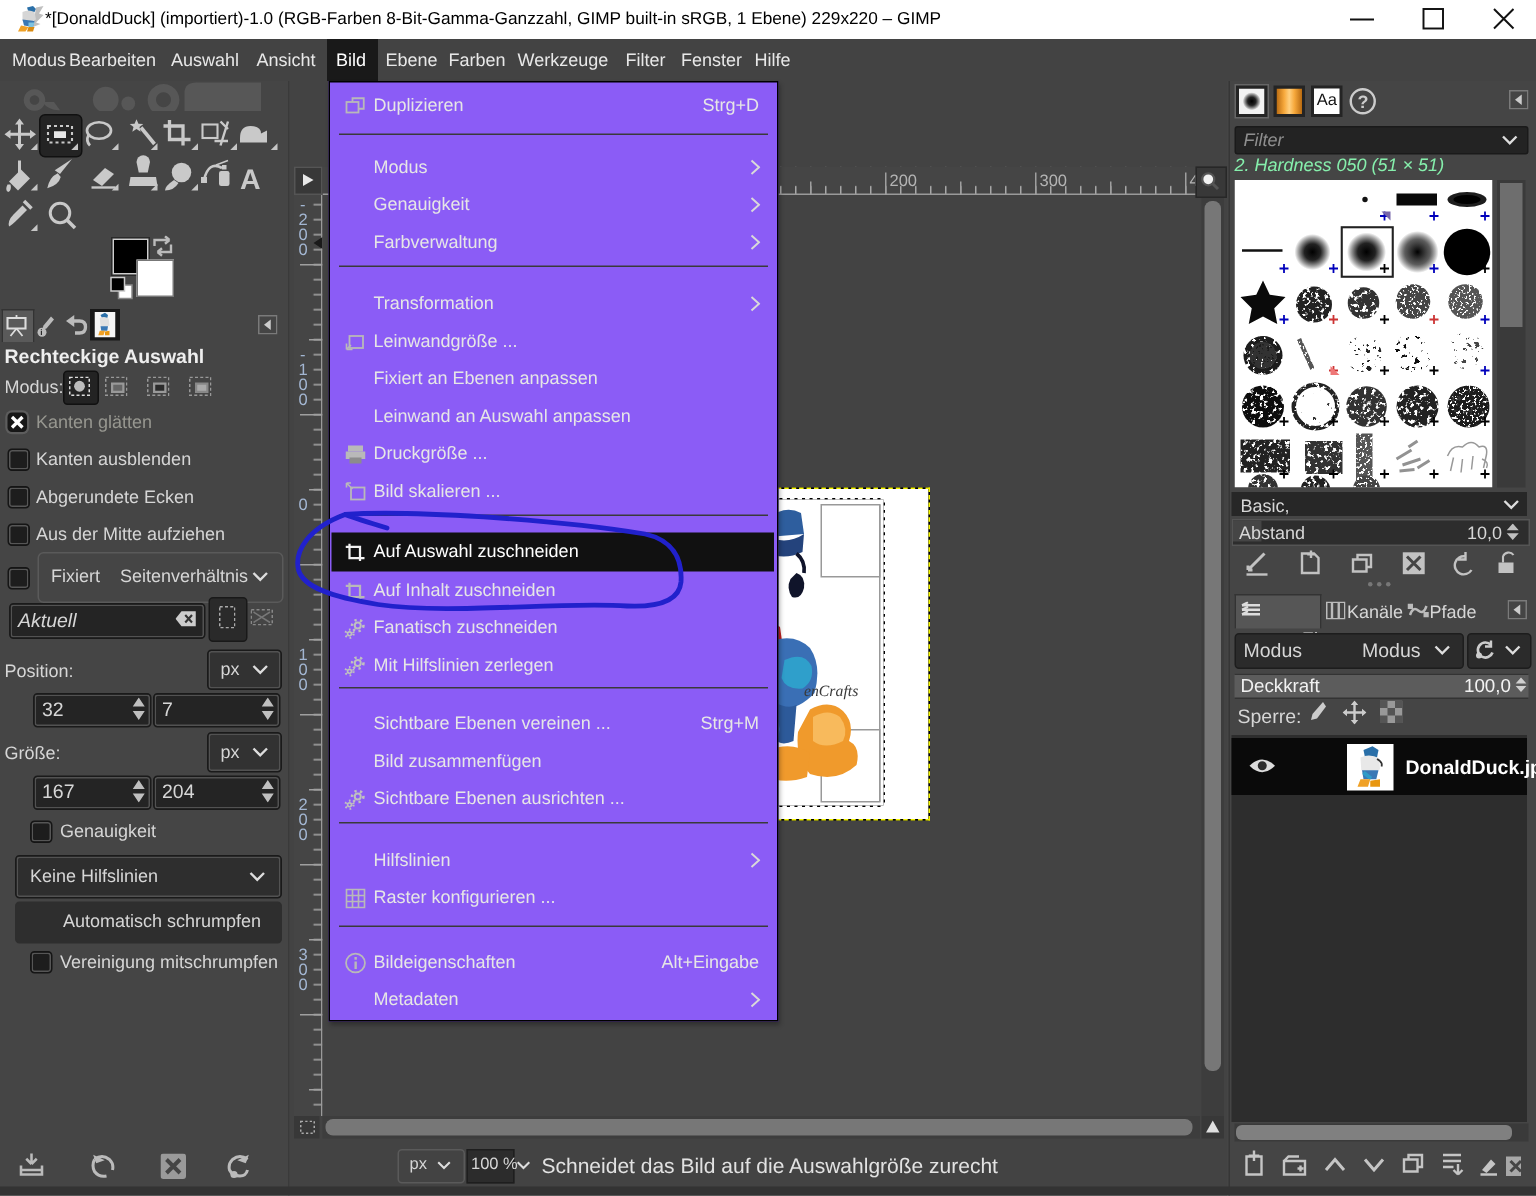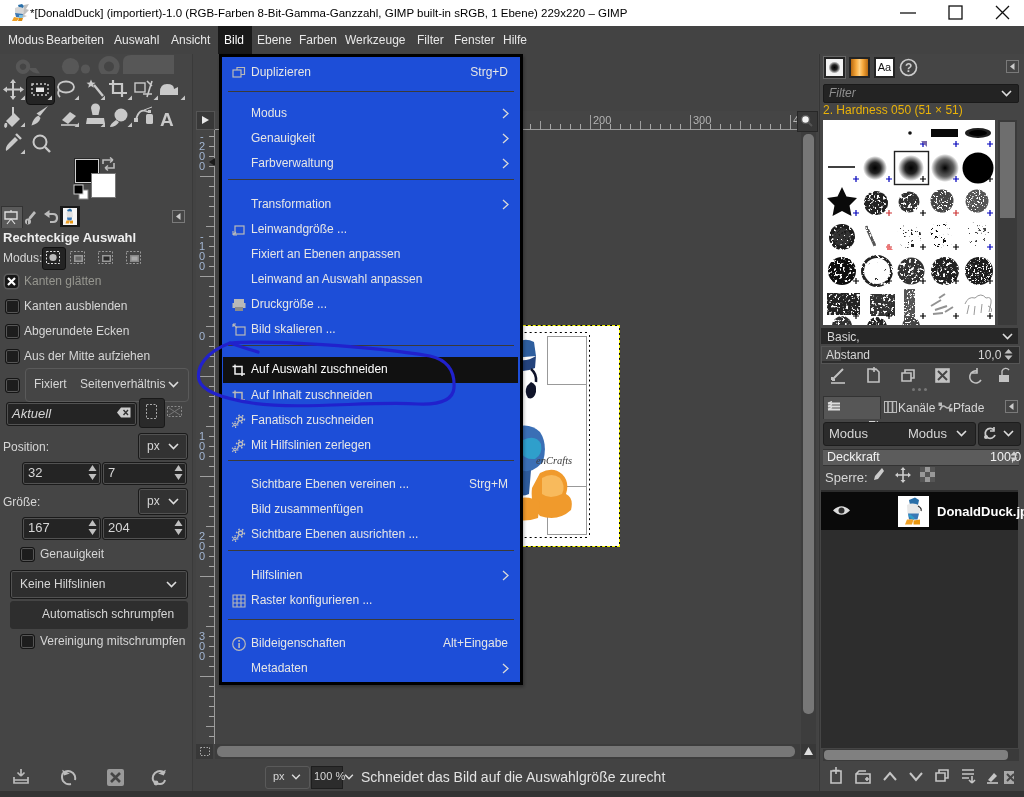--- a/index.html
+++ b/index.html
@@ -18,21 +18,21 @@
 
 .lbl{font-size:12px;color:#d6d6d6;white-space:nowrap;}
 .dim{color:#979790;}
 .cb{width:13px;height:13px;background:#1d1d1d;border:1px solid #151515;border-radius:3px;box-shadow:0 0 0 1px #565656 inset;}
 .entry{background:#242424;border:1px solid #1a1a1a;border-radius:3px;box-shadow:0 0 0 1px #525252 inset;}
 .btn{background:#4d4d4d;border:1px solid #2e2e2e;border-radius:3px;}
 
 #cvarea{left:193px;top:54px;width:625px;height:743px;background:#434343;}
 #canvas{left:197px;top:272px;width:229px;height:220px;background:#ffffff;}
 
-#menu{left:219px;top:54px;width:298px;height:625px;background:#1d4ed8;border:3px solid #000000;box-shadow:1px 2px 3px rgba(0,0,0,0.3);z-index:30;}
+#menu{left:219px;top:54px;width:298px;height:625px;background:#8b5cf6;border:1px solid #000000;box-shadow:1px 2px 3px rgba(0,0,0,0.3);z-index:30;}
 .mrow{left:1px;width:295px;height:25px;font-size:12px;color:#e6e6e6;}
 .mrow .t{position:absolute;left:28px;top:5px;white-space:nowrap;}
 .mrow .a{position:absolute;right:10px;top:5px;}
 .msep{left:6px;width:286px;height:1px;background:#3a3a3a;}
 .mhl{background:#111111;color:#ffffff;}
 
 #rdock{left:819px;top:54px;width:205px;height:743px;background:#454545;border-left:1px solid #363636;}
 #botline{left:0px;top:791px;width:1024px;height:6px;background:#333333;z-index:40;}
 svg{display:block;}
 .chev{width:11px;height:7px;}
@@ -486,21 +486,21 @@
     <svg class="abs" style="left:186px;top:6px" width="13" height="13" viewBox="0 0 13 13">
         <rect x="0.5" y="0.5" width="12" height="12" fill="none" stroke="#7a7a7a"></rect>
         <path d="M8.5 3 V10 L4 6.5 Z" fill="#ccc"></path>
       </svg>
 
     <div class="abs" style="left:3px;top:30px;width:194px;height:17px;background:#232323;border:1px solid #1a1a1a;border-radius:2px;"></div>
     <div class="abs lbl" style="left:9px;top:32px;font-style:italic;color:#8f8f8f;font-size:12px;">Filter</div>
     <svg class="abs chev" style="left:181px;top:36px" viewBox="0 0 11 7">
         <path d="M1 1 L5.5 5.5 L10 1" fill="none" stroke="#ddd" stroke-width="1.6"></path>
       </svg>
-    <div class="abs lbl" style="left:3px;top:49px;font-size:12px;color:#eab308;">2. Hardness 050 (51 × 51)</div>
+    <div class="abs lbl" style="left:3px;top:49px;font-style:italic;font-size:12px;color:#86efac;">2. Hardness 050 (51 × 51)</div>
 
     <svg class="abs" style="left:3px;top:66px" width="172" height="205" viewBox="0 0 172 205">
       <defs>
         <radialGradient id="softg">
             <stop offset="0" stop-color="#000"></stop>
             <stop offset="0.45" stop-color="#222"></stop>
             <stop offset="1" stop-color="#000" stop-opacity="0"></stop>
           </radialGradient>
         <radialGradient id="softg2">
             <stop offset="0" stop-color="#000"></stop>
@@ -677,21 +677,21 @@
         <path d="M11 4 A5 5 0 1 0 12 9" fill="none" stroke="#ccc" stroke-width="1.8"></path>
         <path d="M11 1 V5 H7" fill="none" stroke="#ccc" stroke-width="1.6"></path>
         <circle cx="3" cy="11" r="2" fill="#ccc"></circle>
       </svg>
     <svg class="abs chev" style="left:183px;top:376px" viewBox="0 0 11 7">
         <path d="M1 1 L5.5 5.5 L10 1" fill="none" stroke="#ddd" stroke-width="1.6"></path>
       </svg>
 
     <div class="abs" style="left:3px;top:395px;width:196px;height:15px;background:#5c5c5c;border-top:1px solid #333;border-bottom:1px solid #333;"></div>
     <div class="abs lbl" style="left:7px;top:396px;font-size:12.5px;color:#f2f2f2;">Deckkraft</div>
-    <div class="abs lbl" style="left:170px;top:396px;font-size:12.5px;color:#f2f2f2;">100,0</div>
+    <div class="abs lbl" style="left:156px;top:396px;font-size:12.5px;color:#f2f2f2;">100,0</div>
     <svg class="abs" style="left:190px;top:397px" width="8" height="11" viewBox="0 0 9 11">
         <path d="M4.5 0 L8.5 4.5 H0.5 Z M4.5 11 L0.5 6.5 H8.5 Z" fill="#cfcfcf"></path>
       </svg>
 
     <div class="abs lbl" style="left:5px;top:416px;font-size:13px;">Sperre:</div>
     <svg class="abs" style="left:50px;top:413px" width="14" height="16" viewBox="0 0 14 16">
         <path d="M12 1 L5 9 L4 13 L8 12 L14 4 Z" fill="#ccc"></path>
       </svg>
     <svg class="abs" style="left:75px;top:413px" width="16" height="16" viewBox="0 0 16 16">
         <path d="M8 1 V15 M1 8 H15" stroke="#ccc" stroke-width="1.6"></path>

